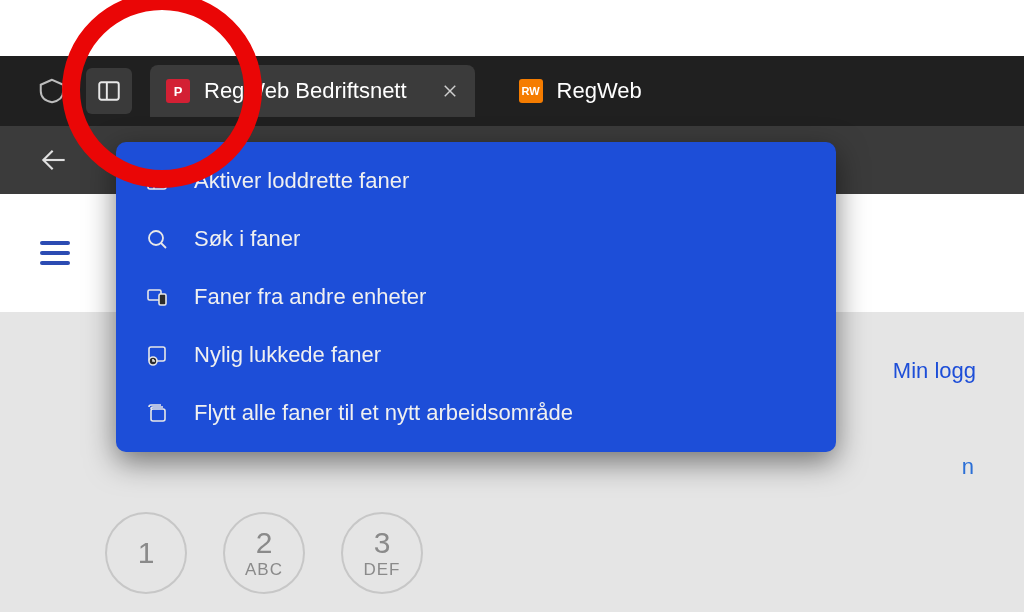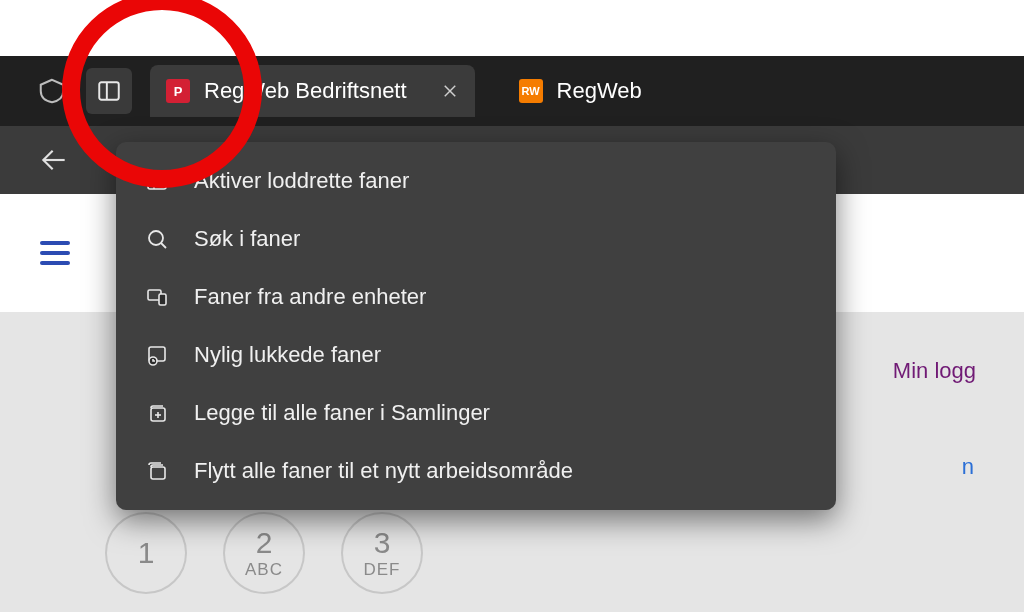--- a/index.html
+++ b/index.html
@@ -21,29 +21,29 @@
     
     .toolbar { position:absolute; top:126px; left:0; right:0; height:68px; background:#3b3b3b; display:flex; align-items:center; padding-left:38px; }
     .back-arrow { color:#e0e0e0; }
 
     
     .page-white { position:absolute; top:194px; left:0; right:0; height:118px; background:#fff; display:flex; align-items:center; padding-left:40px; }
     .hamburger { display:flex; flex-direction:column; gap:6px; }
     .hamburger span { width:30px; height:4px; background:#2b4bb2; border-radius:2px; }
 
     .page-grey { position:absolute; top:312px; left:0; right:0; bottom:0; background:#e5e5e5; }
-    .minlogg { position:absolute; right:48px; top:46px; font-size:22px; color:#701a75; }
+    .minlogg { position:absolute; right:48px; top:46px; font-size:22px; color:#1d4ed8; }
     .blue-frag { position:absolute; right:50px; top:142px; color:#2b6fd6; font-size:22px; }
     .keypad { position:absolute; left:105px; top:200px; display:flex; gap:36px; }
     .key { width:82px; height:82px; border:2px solid #c7c7c7; border-radius:50%; display:flex; flex-direction:column; align-items:center; justify-content:center; color:#8a8a8a; }
     .key .num { font-size:30px; font-weight:300; }
     .key .ltr { font-size:17px; letter-spacing:1px; }
 
     
-    .menu { position:absolute; top:142px; left:116px; width:720px; background:#404040; border-radius:10px; padding:10px 0; box-shadow:0 10px 30px rgba(0,0,0,.5); }
+    .menu { position:absolute; top:142px; left:116px; width:720px; background:#1d4ed8; border-radius:10px; padding:10px 0; box-shadow:0 10px 30px rgba(0,0,0,.5); }
     .menu-item { display:flex; align-items:center; gap:22px; padding:14px 26px; color:#f0f0f0; font-size:22px; }
     .menu-item .mi-icon { width:30px; height:30px; color:#e8e8e8; display:flex; align-items:center; justify-content:center; flex-shrink:0; }
 
     
     .red-circle { position:absolute; top:-8px; left:62px; width:200px; height:196px; border:18px solid #ea0606; border-radius:50%; pointer-events:none; }
 
     svg { display:block; }
   </style>
 </head>
 <body>
@@ -148,31 +148,20 @@
           <rect x="4" y="4" width="16" height="14" rx="2"></rect>
           <circle cx="8" cy="18" r="4" fill="#2c2c2c"></circle>
           <polyline points="8 16 8 18 10 18"></polyline>
         </svg>
     </span>
     <span>Nylig lukkede faner</span>
   </div>
   <div class="menu-item">
     <span class="mi-icon">
       <svg width="24" height="24" viewBox="0 0 24 24" fill="none" stroke="currentColor" stroke-width="1.6">
-          <rect x="6" y="7" width="14" height="13" rx="2"></rect>
-          <path d="M6 7 a2 2 0 0 1 2-2 h10"></path>
-          <line x1="13" y1="11" x2="13" y2="17"></line>
-          <line x1="10" y1="14" x2="16" y2="14"></line>
-        </svg>
-    </span>
-    <span>Legge til alle faner i Samlinger</span>
-  </div>
-  <div class="menu-item">
-    <span class="mi-icon">
-      <svg width="24" height="24" viewBox="0 0 24 24" fill="none" stroke="currentColor" stroke-width="1.6">
           <rect x="6" y="8" width="14" height="12" rx="2"></rect>
           <path d="M6 8 a2 2 0 0 1 2-2 h10"></path>
           <path d="M4 6 a2 2 0 0 1 2-2 h10"></path>
         </svg>
     </span>
     <span>Flytt alle faner til et nytt arbeidsområde</span>
   </div>
 </div>
 
 <div class="red-circle"></div>

